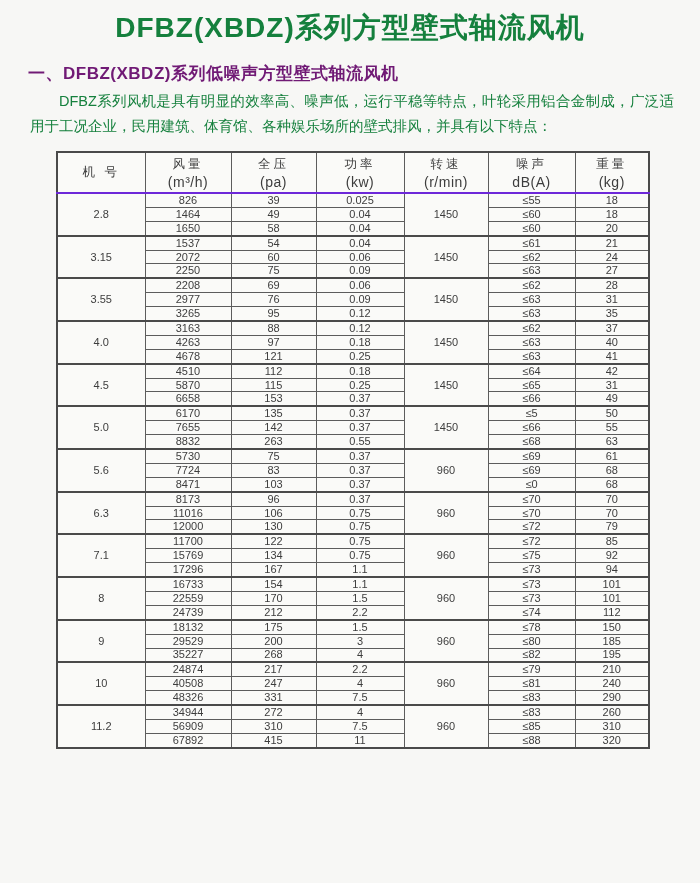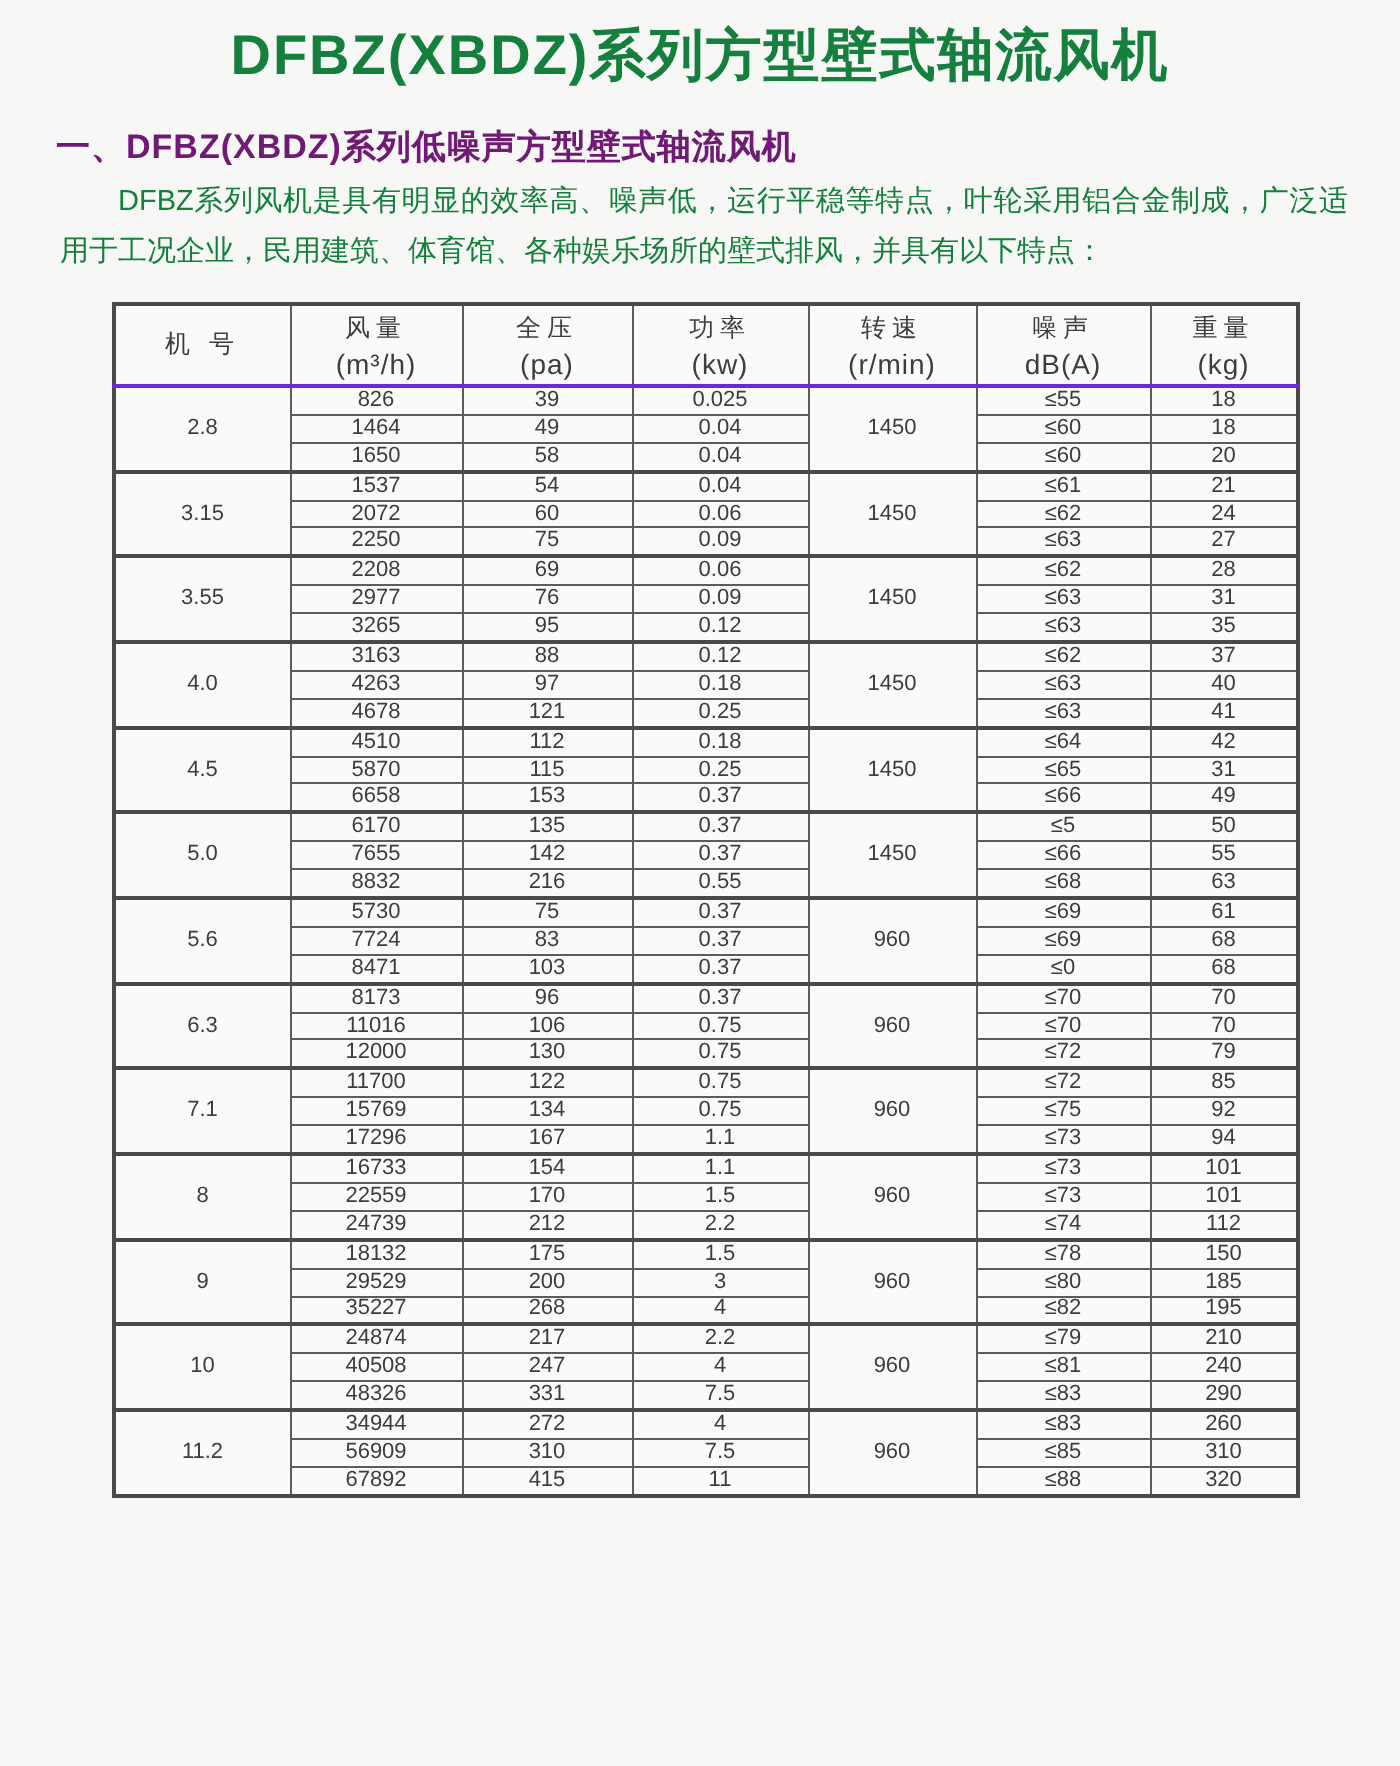--- a/index.html
+++ b/index.html
@@ -255,21 +255,21 @@
         </tr>
         <tr>
           <td class="airflow-cell">7655</td>
           <td class="pressure-cell">142</td>
           <td class="power-cell">0.37</td>
           <td class="noise-cell">≤66</td>
           <td class="weight-cell">55</td>
         </tr>
         <tr>
           <td class="airflow-cell">8832</td>
-          <td class="pressure-cell">216</td>
+          <td class="pressure-cell">263</td>
           <td class="power-cell">0.55</td>
           <td class="noise-cell">≤68</td>
           <td class="weight-cell">63</td>
         </tr>
       </tbody>
       <tbody>
         <tr>
           <td class="model-cell" rowspan="3">5.6</td>
           <td class="airflow-cell">5730</td>
           <td class="pressure-cell">75</td>

